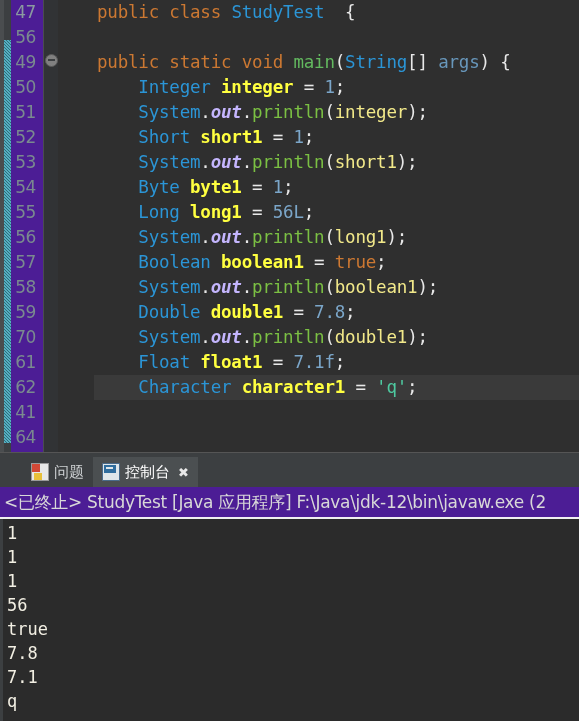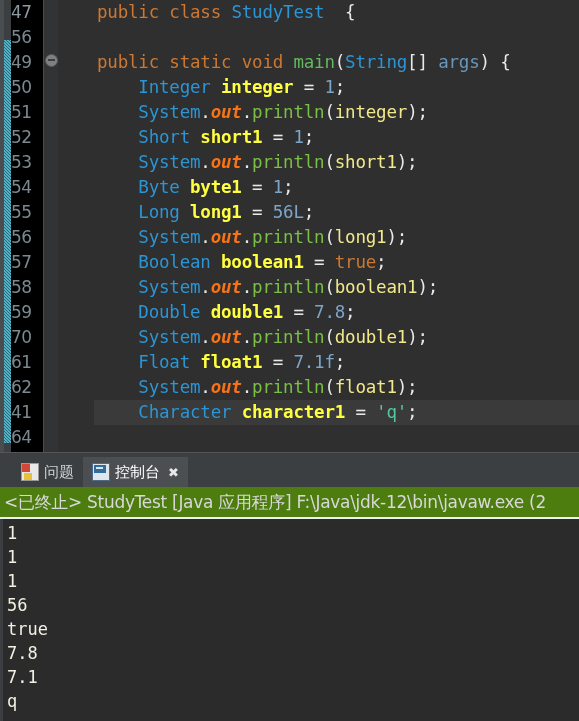--- a/index.html
+++ b/index.html
@@ -50,22 +50,22 @@
     bottom: 9px;
     background-color: #2f6f7e;
     background-image:
       linear-gradient(45deg, #57b6c9 25%, transparent 25%, transparent 50%, #57b6c9 50%, #57b6c9 75%, transparent 75%, transparent);
     background-size: 3px 3px;
     opacity: 0.95;
   }
   .gutter {
     width: 33px;
     flex: 0 0 33px;
-    background: #000000;
-    text-align: left;
+    background: #4c1d95;
+    text-align: center;
     padding-right: 3px;
     box-sizing: border-box;
     border-right: 1px solid #4a4d4f;
     position: relative;
   }
   .gutter .ln {
     height: 25px;
     line-height: 25px;
     font-size: 17px;
     color: #7a8a8f;
@@ -124,37 +124,37 @@
   .kw   { color: #cc7832; }
   .type { color: #2b95d6; }
   .var  { color: #ffff40; font-weight: bold; }
   .varl { color: #f2e98a; }
   .mth  { color: #7bc043; }
   .mthg { color: #63b95f; }
   .num  { color: #7ba6c9; }
   .str  { color: #4ec9a0; }
   .prm  { color: #6897bb; }
   .pnc  { color: #e8e8e8; }
-  .itl  { color: #f97316; font-style: italic; font-weight: bold; }
+  .itl  { color: #c4b5fd; font-style: italic; font-weight: bold; }
 
   
   .panel {
     flex: 1;
     background: #3c3f41;
     display: flex;
     flex-direction: column;
     border-top: 1px solid #555;
   }
   .tabbar {
     height: 34px;
     flex: 0 0 34px;
     background: #3c3f41;
     display: flex;
     align-items: flex-end;
-    padding-left: 12px;
+    padding-left: 22px;
     box-sizing: border-box;
   }
   .tab {
     height: 30px;
     display: flex;
     align-items: center;
     padding: 0 9px;
     gap: 5px;
     font-family: "DejaVu Sans", sans-serif;
     font-size: 15px;
@@ -212,21 +212,21 @@
     font-size: 13px;
     color: #e8e8e8;
     font-family: "DejaVu Sans", sans-serif;
     font-weight: bold;
     margin-left: 3px;
     line-height: 1;
   }
   .console-header {
     height: 30px;
     flex: 0 0 30px;
-    background: #4d7c0f;
+    background: #4c1d95;
     border-bottom: 2px solid #f0f0f0;
     display: flex;
     align-items: center;
     padding-left: 4px;
     overflow: hidden;
     white-space: nowrap;
   }
   .console-header .txt {
     font-family: "DejaVu Sans", sans-serif;
     font-size: 17px;
@@ -296,21 +296,20 @@
         <div class="cline"><span class="pnc">    </span><span class="type">Short </span><span class="var">short1</span><span class="pnc"> = </span><span class="num">1</span><span class="pnc">;</span></div>
         <div class="cline"><span class="pnc">    </span><span class="type">System</span><span class="pnc">.</span><span class="itl">out</span><span class="pnc">.</span><span class="mth">println</span><span class="pnc">(</span><span class="varl">short1</span><span class="pnc">);</span></div>
         <div class="cline"><span class="pnc">    </span><span class="type">Byte </span><span class="var">byte1</span><span class="pnc"> = </span><span class="num">1</span><span class="pnc">;</span></div>
         <div class="cline"><span class="pnc">    </span><span class="type">Long </span><span class="var">long1</span><span class="pnc"> = </span><span class="num">56L</span><span class="pnc">;</span></div>
         <div class="cline"><span class="pnc">    </span><span class="type">System</span><span class="pnc">.</span><span class="itl">out</span><span class="pnc">.</span><span class="mth">println</span><span class="pnc">(</span><span class="varl">long1</span><span class="pnc">);</span></div>
         <div class="cline"><span class="pnc">    </span><span class="type">Boolean </span><span class="var">boolean1</span><span class="pnc"> = </span><span class="kw">true</span><span class="pnc">;</span></div>
         <div class="cline"><span class="pnc">    </span><span class="type">System</span><span class="pnc">.</span><span class="itl">out</span><span class="pnc">.</span><span class="mth">println</span><span class="pnc">(</span><span class="varl">boolean1</span><span class="pnc">);</span></div>
         <div class="cline"><span class="pnc">    </span><span class="type">Double </span><span class="var">double1</span><span class="pnc"> = </span><span class="num">7.8</span><span class="pnc">;</span></div>
         <div class="cline"><span class="pnc">    </span><span class="type">System</span><span class="pnc">.</span><span class="itl">out</span><span class="pnc">.</span><span class="mth">println</span><span class="pnc">(</span><span class="varl">double1</span><span class="pnc">);</span></div>
         <div class="cline"><span class="pnc">    </span><span class="type">Float </span><span class="var">float1</span><span class="pnc"> = </span><span class="num">7.1f</span><span class="pnc">;</span></div>
-        <div class="cline"><span class="pnc">    </span><span class="type">System</span><span class="pnc">.</span><span class="itl">out</span><span class="pnc">.</span><span class="mth">println</span><span class="pnc">(</span><span class="varl">float1</span><span class="pnc">);</span></div>
         <div class="cline hl"><span class="pnc">    </span><span class="type">Character </span><span class="var">character1</span><span class="pnc"> = </span><span class="str">'q'</span><span class="pnc">;</span></div>
         <div class="cline"></div>
       </div>
   </div>
 
   <div class="panel">
 
     <div class="tabbar" id="tabbar">
         <div class="tab">
           <span class="ico ico-problems"></span>

